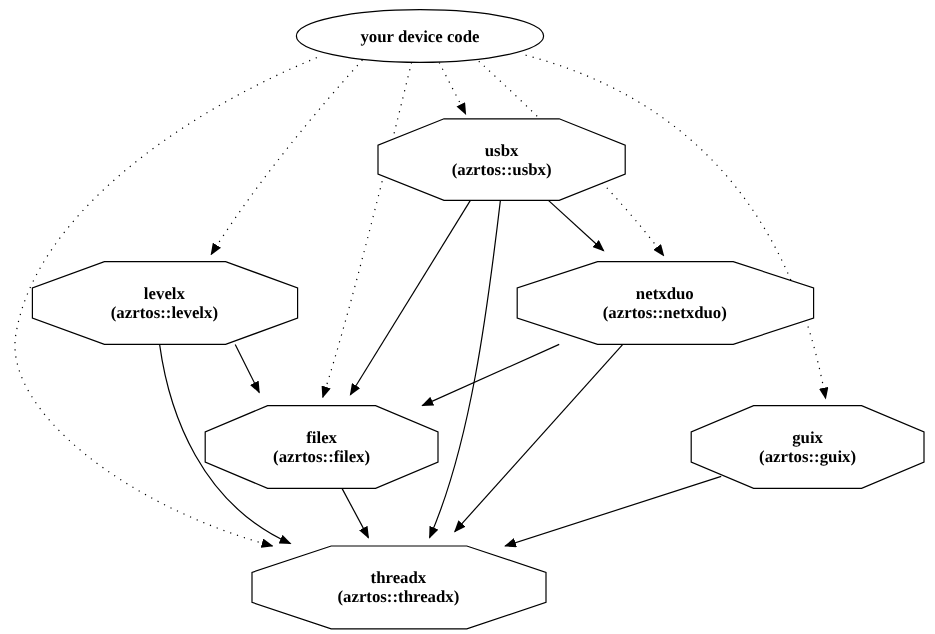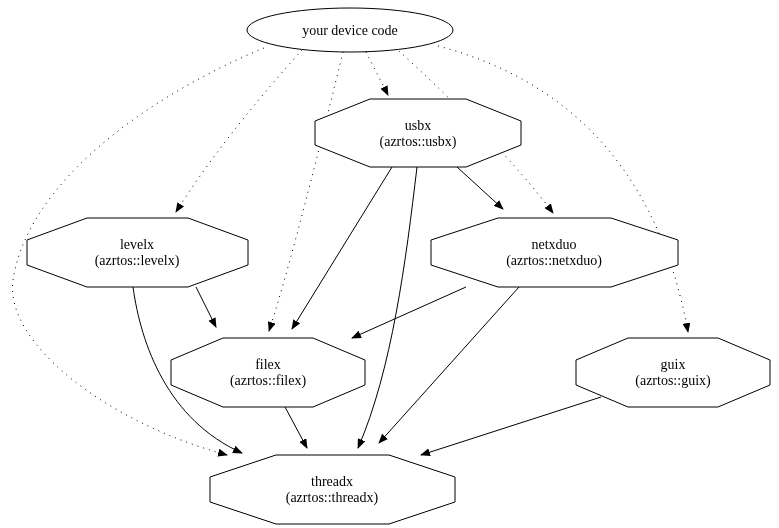--- a/index.html
+++ b/index.html
@@ -7,20 +7,21 @@
     padding: 0;
     background: #ffffff;
     width: 779px;
     height: 528px;
     overflow: hidden;
   }
   .diagram-wrap {
     width: 779px;
     height: 528px;
     position: relative;
+    font-weight: bold;
   }
   svg {
     display: block;
   }
   .node-shape {
     fill: #ffffff;
     stroke: #000000;
     stroke-width: 1;
   }
   .edge {

